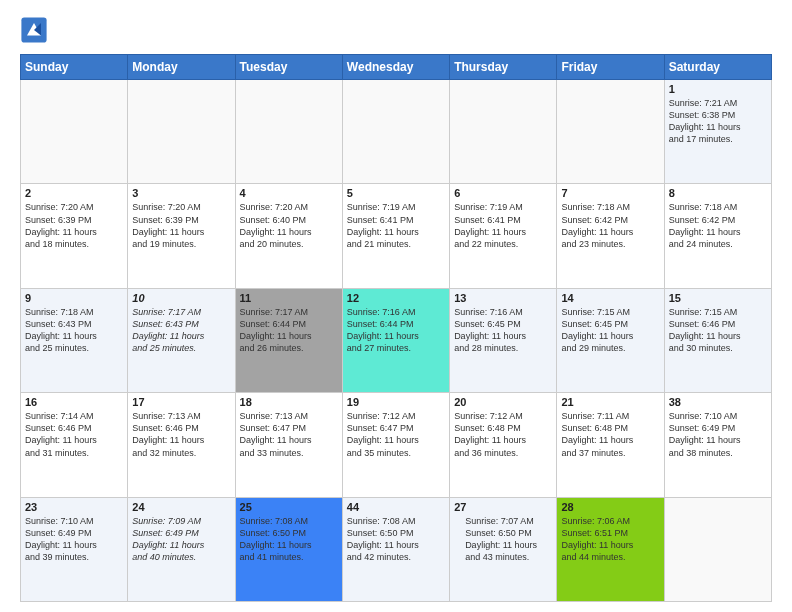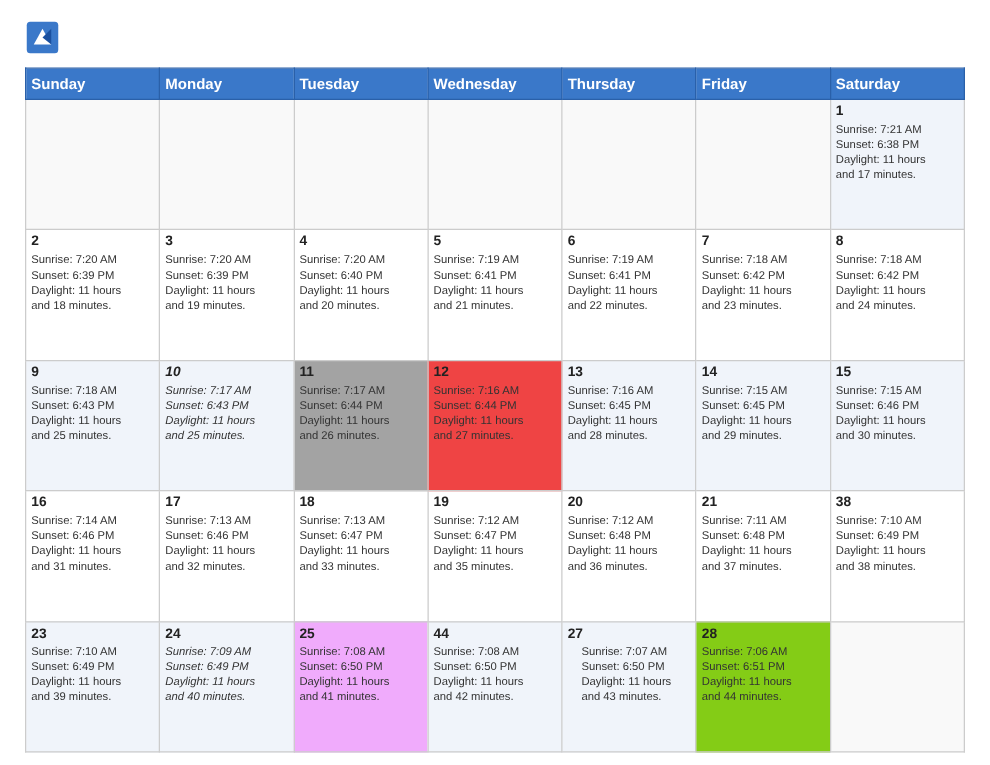--- a/index.html
+++ b/index.html
@@ -208,21 +208,21 @@
 Daylight: 11 hours
 and 25 minutes.</div>
           </td>
           <td style="background: #a3a3a3;">
             <span class="day-number">11</span>
             <div class="day-info" style="white-space: pre-line;">Sunrise: 7:17 AM
 Sunset: 6:44 PM
 Daylight: 11 hours
 and 26 minutes.</div>
           </td>
-          <td style="background: #ef4444;">
+          <td style="background: #5eead4;">
             <span class="day-number">12</span>
             <div class="day-info" style="white-space: pre-line;">Sunrise: 7:16 AM
 Sunset: 6:44 PM
 Daylight: 11 hours
 and 27 minutes.</div>
           </td>
           <td style="background: rgb(240, 244, 250);">
             <span class="day-number">13</span>
             <div class="day-info" style="white-space: pre-line;">Sunrise: 7:16 AM
 Sunset: 6:45 PM
@@ -303,21 +303,21 @@
 Daylight: 11 hours
 and 39 minutes.</div>
           </td>
           <td style="background: rgb(240, 244, 250);">
             <span class="day-number">24</span>
             <div class="day-info" style="white-space: pre-line; font-style: italic;">Sunrise: 7:09 AM
 Sunset: 6:49 PM
 Daylight: 11 hours
 and 40 minutes.</div>
           </td>
-          <td style="background: #f0abfc;">
+          <td style="background: #3b82f6;">
             <span class="day-number">25</span>
             <div class="day-info" style="white-space: pre-line;">Sunrise: 7:08 AM
 Sunset: 6:50 PM
 Daylight: 11 hours
 and 41 minutes.</div>
           </td>
           <td style="background: rgb(240, 244, 250);">
             <span class="day-number">44</span>
             <div class="day-info" style="white-space: pre-line;">Sunrise: 7:08 AM
 Sunset: 6:50 PM

